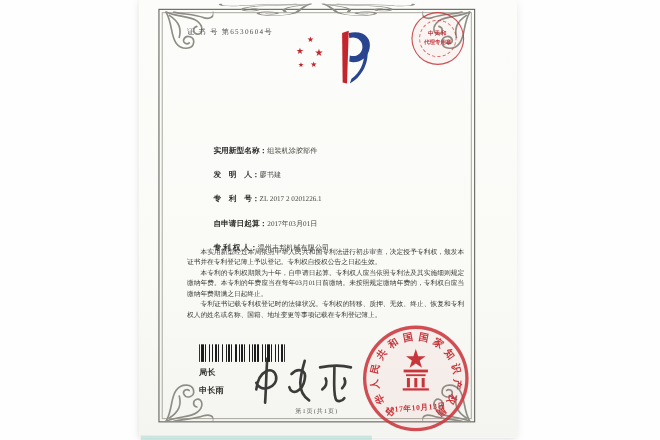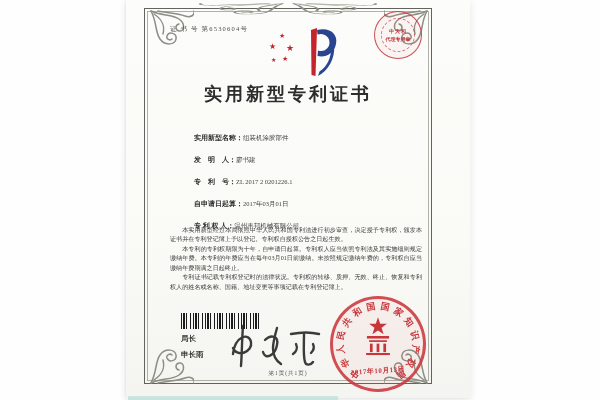--- a/index.html
+++ b/index.html
@@ -120,21 +120,20 @@
       <span class="st" style="left:19px;top:17px;font-size:9px;">★</span>
       <span class="st" style="left:4px;top:30px;font-size:6px;">★</span>
       <span class="st" style="left:15px;top:29px;font-size:7px;">★</span>
       <svg width="50" height="50" viewBox="0 0 40 50">
         <polygon points="13,3 19,1 17.5,49 13.5,48" fill="#c4242c"></polygon>
         <path d="M19,3 C33,0 40,8 38,17 C36,27 27,31 19.5,29 L20,23.5 C26,25.5 31.5,21.5 31.5,15.5 C31.5,9.5 26,5.5 19.5,7.5 Z" fill="#2a4590"></path>
         <path d="M36,19 C37.5,31 30,44 20,49 L21.5,44.5 C29,40 33.5,30 33,21 Z" fill="#2a4590"></path>
       </svg>
     </div>
 
-    <div class="title">实用新型专利证书</div>
 
     <div class="row" style="top:108px;">
       <span class="lb">实用新型名称：</span><span class="val">组装机涂胶部件</span>
     </div>
     <div class="row" style="top:130px;">
       <span class="lb">发　明　人：</span><span class="val">廖书建</span>
     </div>
     <div class="row" style="top:152px;">
       <span class="lb">专　利　号：</span><span class="val">ZL 2017 2 0201226.1</span>
     </div>

